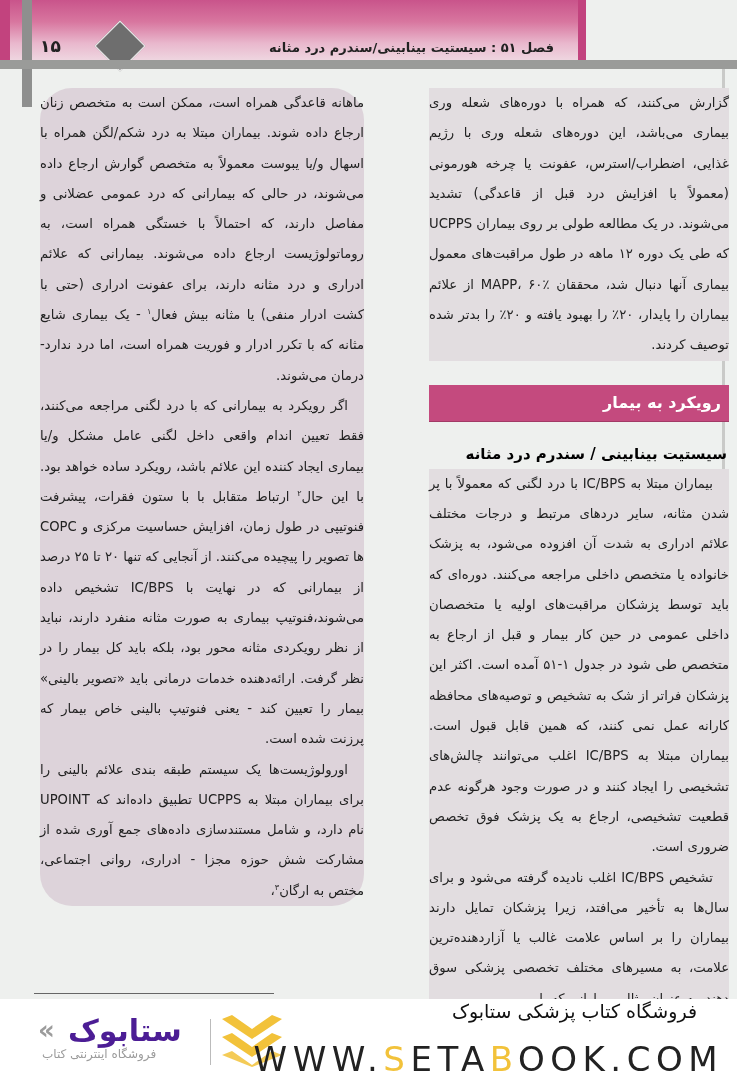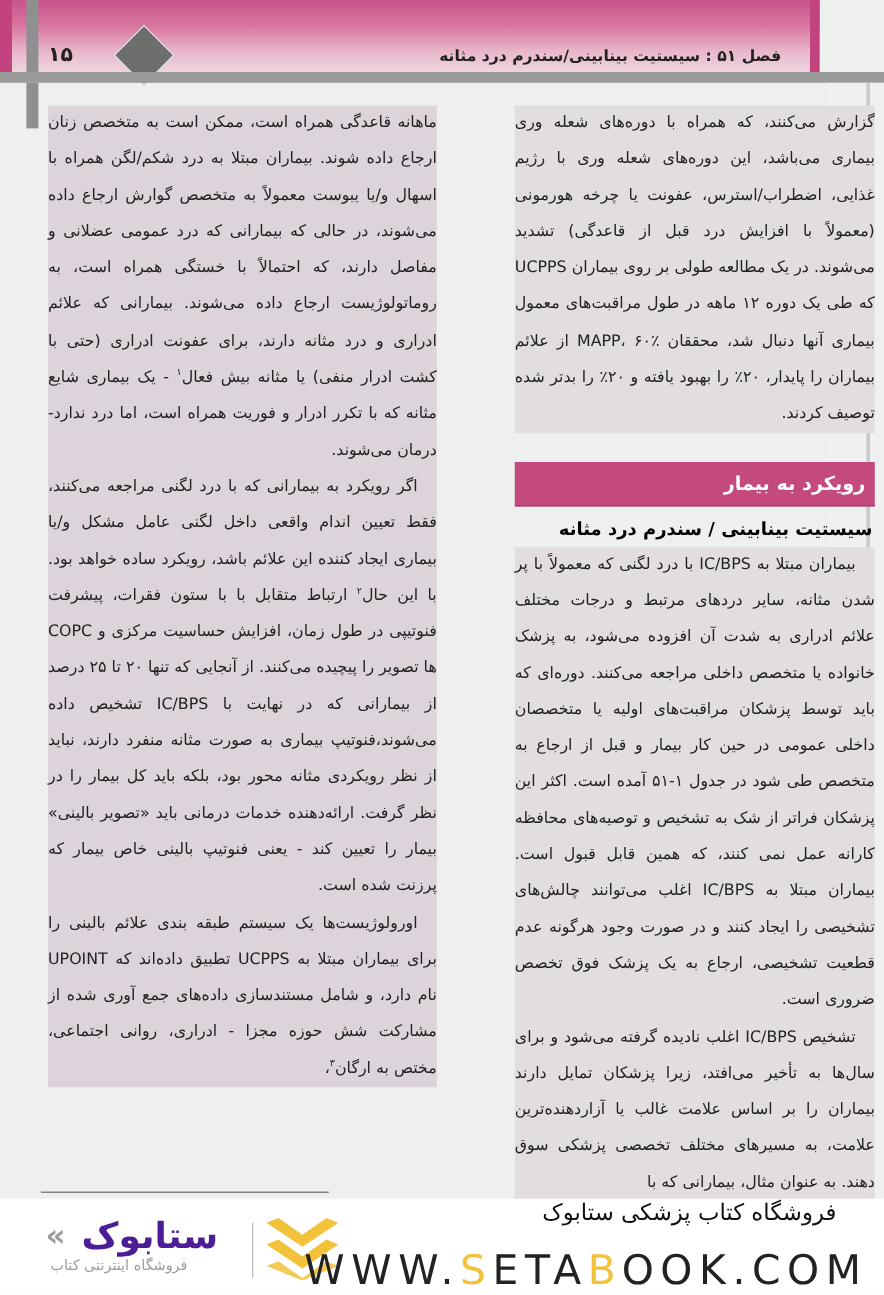--- a/index.html
+++ b/index.html
@@ -2,21 +2,21 @@
 <html><head>
 <meta charset="utf-8">
 <style>
   html, body { margin:0; padding:0; }
   body {
     width:737px; height:1079px; overflow:hidden; position:relative;
     background:#eef0ee;
     font-family:"DejaVu Sans", sans-serif;
   }
   .header {
-    position:absolute; left:0; top:0; width:683px; height:62px;
+    position:absolute; left:0; top:0; width:586px; height:62px;
     background:linear-gradient(180deg,#c9548b 0%,#d8769f 35%,#e9b8cd 70%,#efd9e2 100%);
   }
   .header-left-bar { position:absolute; left:0; top:0; width:10px; height:62px; background:#c2437e; }
   .header-right-bar { position:absolute; right:0; top:0; width:8px; height:62px; background:#c2437e; }
   .header-vstrip { position:absolute; left:22px; top:0; width:10px; height:62px; background:#8e8f8e; }
   .header-hstrip { position:absolute; left:0; top:60px; width:737px; height:9px; background:#9a9b99; }
   .lower-vstrip { position:absolute; left:22px; top:69px; width:10px; height:38px; background:#8e8f8e; }
   .page-num {
     position:absolute; left:40px; top:36px; font-size:17px; font-weight:bold; color:#222;
     font-family:"DejaVu Sans", sans-serif;
@@ -24,33 +24,33 @@
   .diamond {
     position:absolute; left:102px; top:28px; width:34px; height:34px;
     background:#6e6e6e; transform:rotate(45deg); border:1px solid #f4f4f4;
   }
   .running-title {
     position:absolute; right:32px; top:40px; font-size:13px; font-weight:bold; color:#222;
     direction:rtl;
   }
   .col {
     position:absolute; direction:rtl; text-align:justify;
-    font-family:"DejaVu Sans", sans-serif; font-size:13.2px; line-height:30.3px; color:#222;
+    font-family:"DejaVu Sans", sans-serif; font-size:13.2px; line-height:30.3px; color:#222;border-radius:32px;
   }
   .col-left { left:40px; top:88px; width:324px; background:#ddd3da; padding:0 0 0 0; }
   .col-right { left:385px; top:88px; width:300px;padding-left:44px; }
   .col-right .bg { background:#e2dde0; }
   .right-edge { position:absolute; left:690px; top:69px; width:47px; height:930px; background:#eef1ef; }
   .right-edge-line { position:absolute; left:722px; top:69px; width:3px; height:930px; background:#c9cac8; }
   .col p { margin:0; }
   .para { text-indent:0; }
   .indent { text-indent:16px; }
   .sec-banner {
     background:#c44a7e; color:#fff; font-weight:bold; font-size:16px;
-    padding:4px 8px 4px 8px; margin:24px 0 4px 0; height:28px; line-height:28px;
+    padding:4px 8px 4px 8px; margin:24px 0 17px 0; height:28px; line-height:28px;
     border-bottom:1px solid #a23a66;
   }
   .sec-sub {
     color:#000000; font-weight:bold; font-size:15px; line-height:30px; padding-right:2px;
   }
   sup { font-size:8px; line-height:0; }
   .footnote-rule { position:absolute; left:34px; top:993px; width:240px; height:1px; background:#666; }
   .footer {
     position:absolute; left:0; top:999px; width:737px; height:80px; background:#ffffff;
   }

